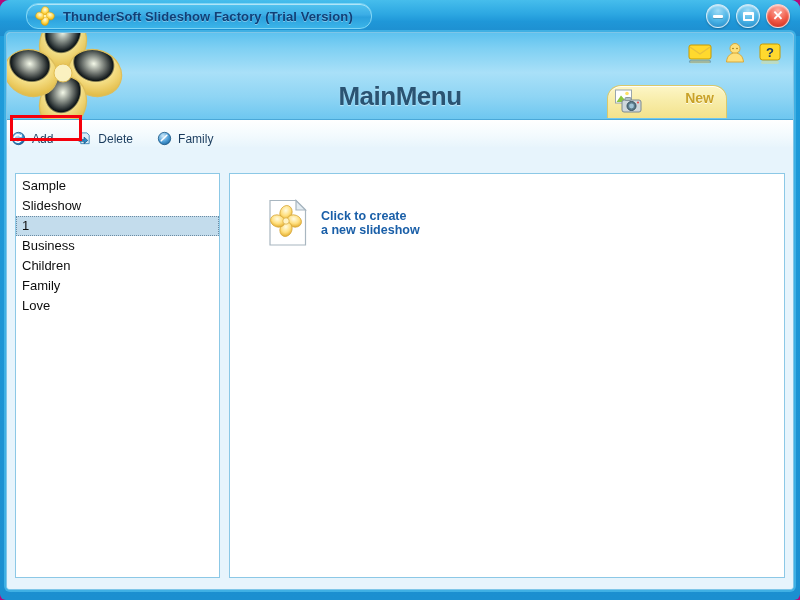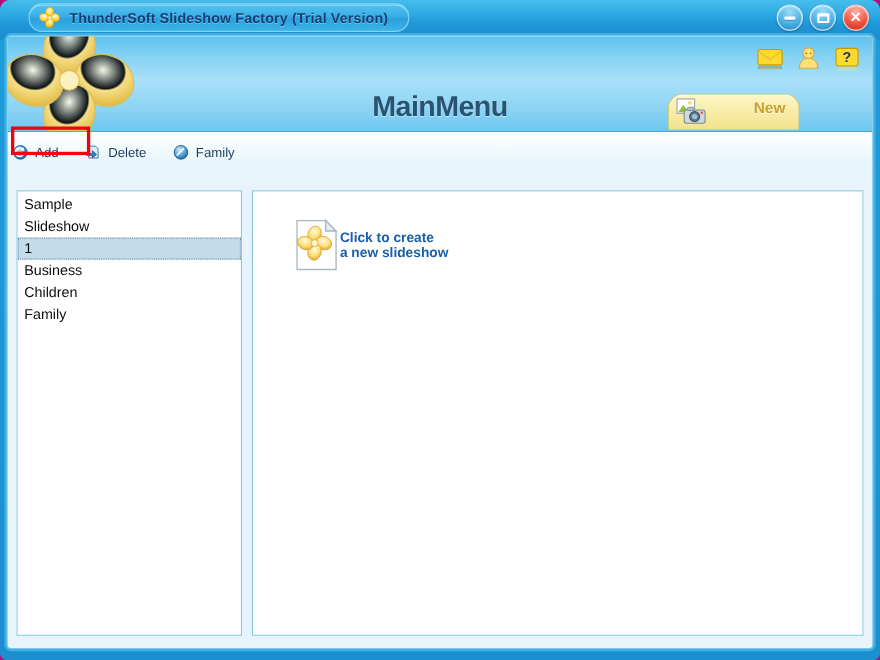--- a/index.html
+++ b/index.html
@@ -136,21 +136,21 @@
   }
   #right-panel{
     position:absolute;left:222px;right:8px;top:26px;bottom:11px;
     background:#ffffff;
     border:1px solid #8cc8e6;
     box-sizing:border-box;
     overflow:hidden;
   }
   #create-tile{
     position:absolute;left:37px;top:25px;
-    display:flex;align-items:center;gap:0;cursor:pointer;
+    display:flex;align-items:center;gap:12px;cursor:pointer;
   }
   #doc-icon{width:42px;height:48px;flex:none;}
   #create-text{
     font-size:12.5px;font-weight:bold;color:#1a5fa8;line-height:14px;
   }
   #create-text span{display:block;}
   
   #annotation{
     position:absolute;left:10px;top:115px;width:72px;height:26px;
     border:3px solid #f5000c;
@@ -305,20 +305,21 @@
     <div id="body-area">
 
       <div id="left-panel">
         <ul id="list">
           <li class="list-item">Sample</li>
           <li class="list-item">Slideshow</li>
           <li class="list-item selected">1</li>
           <li class="list-item">Business</li>
           <li class="list-item">Children</li>
           <li class="list-item">Family</li>
+          <li class="list-item">Love</li>
         </ul>
       </div>
 
       <div id="right-panel">
         <div id="create-tile">
           <svg id="doc-icon" viewBox="0 0 42 48">
             <defs>
               <radialGradient id="df" cx="42%" cy="35%" r="70%">
                 <stop offset="0%" stop-color="#fffbe2"></stop>
                 <stop offset="55%" stop-color="#ffdf7e"></stop>

